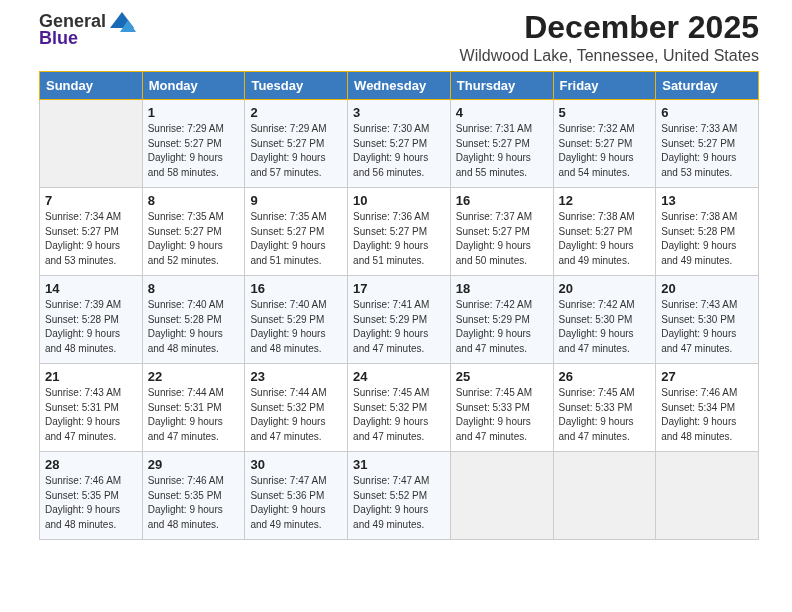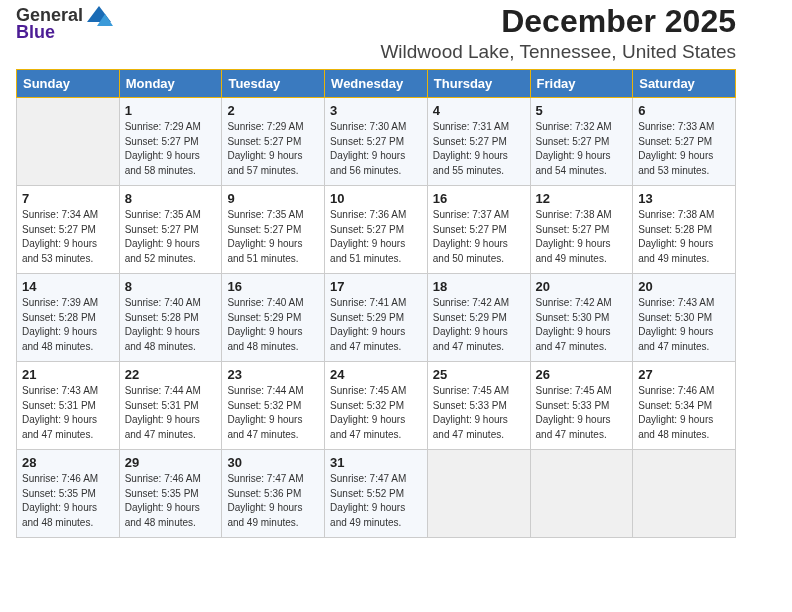--- a/index.html
+++ b/index.html
@@ -4,21 +4,22 @@
   <style>
     * { box-sizing: border-box; margin: 0; padding: 0; }
     body {
       font-family: Arial, sans-serif;
       background: #fff;
       width: 792px;
       min-height: 612px;
     }
     .container {
       width: 752px;
-      padding: 4px 16px 10px 16px;
+      padding: 10px 16px 10px 16px;
+      margin-left: 23px;
     }
     .header {
       display: flex;
       justify-content: space-between;
       align-items: flex-start;
       margin-bottom: 6px;
     }
     .logo {
       display: flex;
       flex-direction: column;
@@ -31,21 +32,21 @@
     .title-block {
       text-align: right;
     }
     .month-title {
       font-size: 32px;
       font-weight: bold;
       color: #222;
       line-height: 1.1;
     }
     .location-title {
-      font-size: 19px;
+      font-size: 16px;
       color: #444;
       margin-top: 2px;
     }
     table {
       width: 100%;
       border-collapse: collapse;
       table-layout: fixed;
     }
     thead tr th {
       background-color: #3a7abf;

